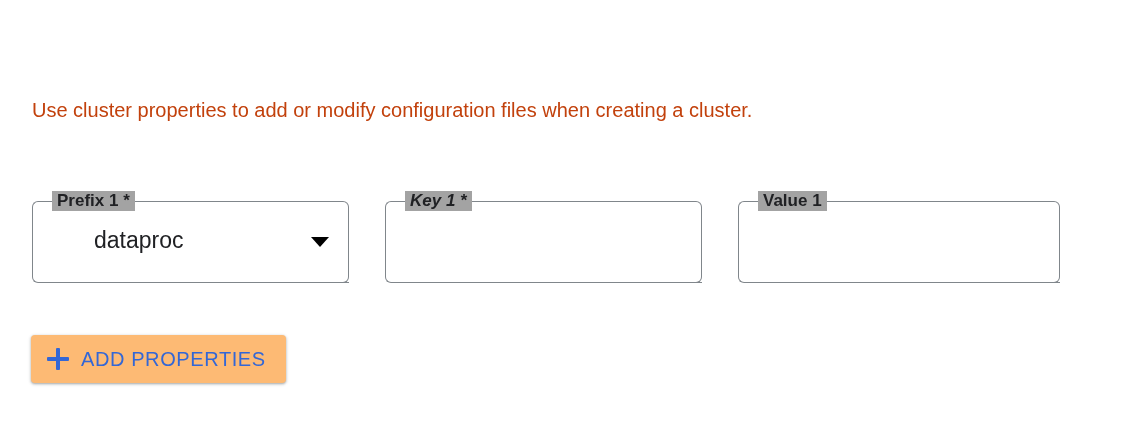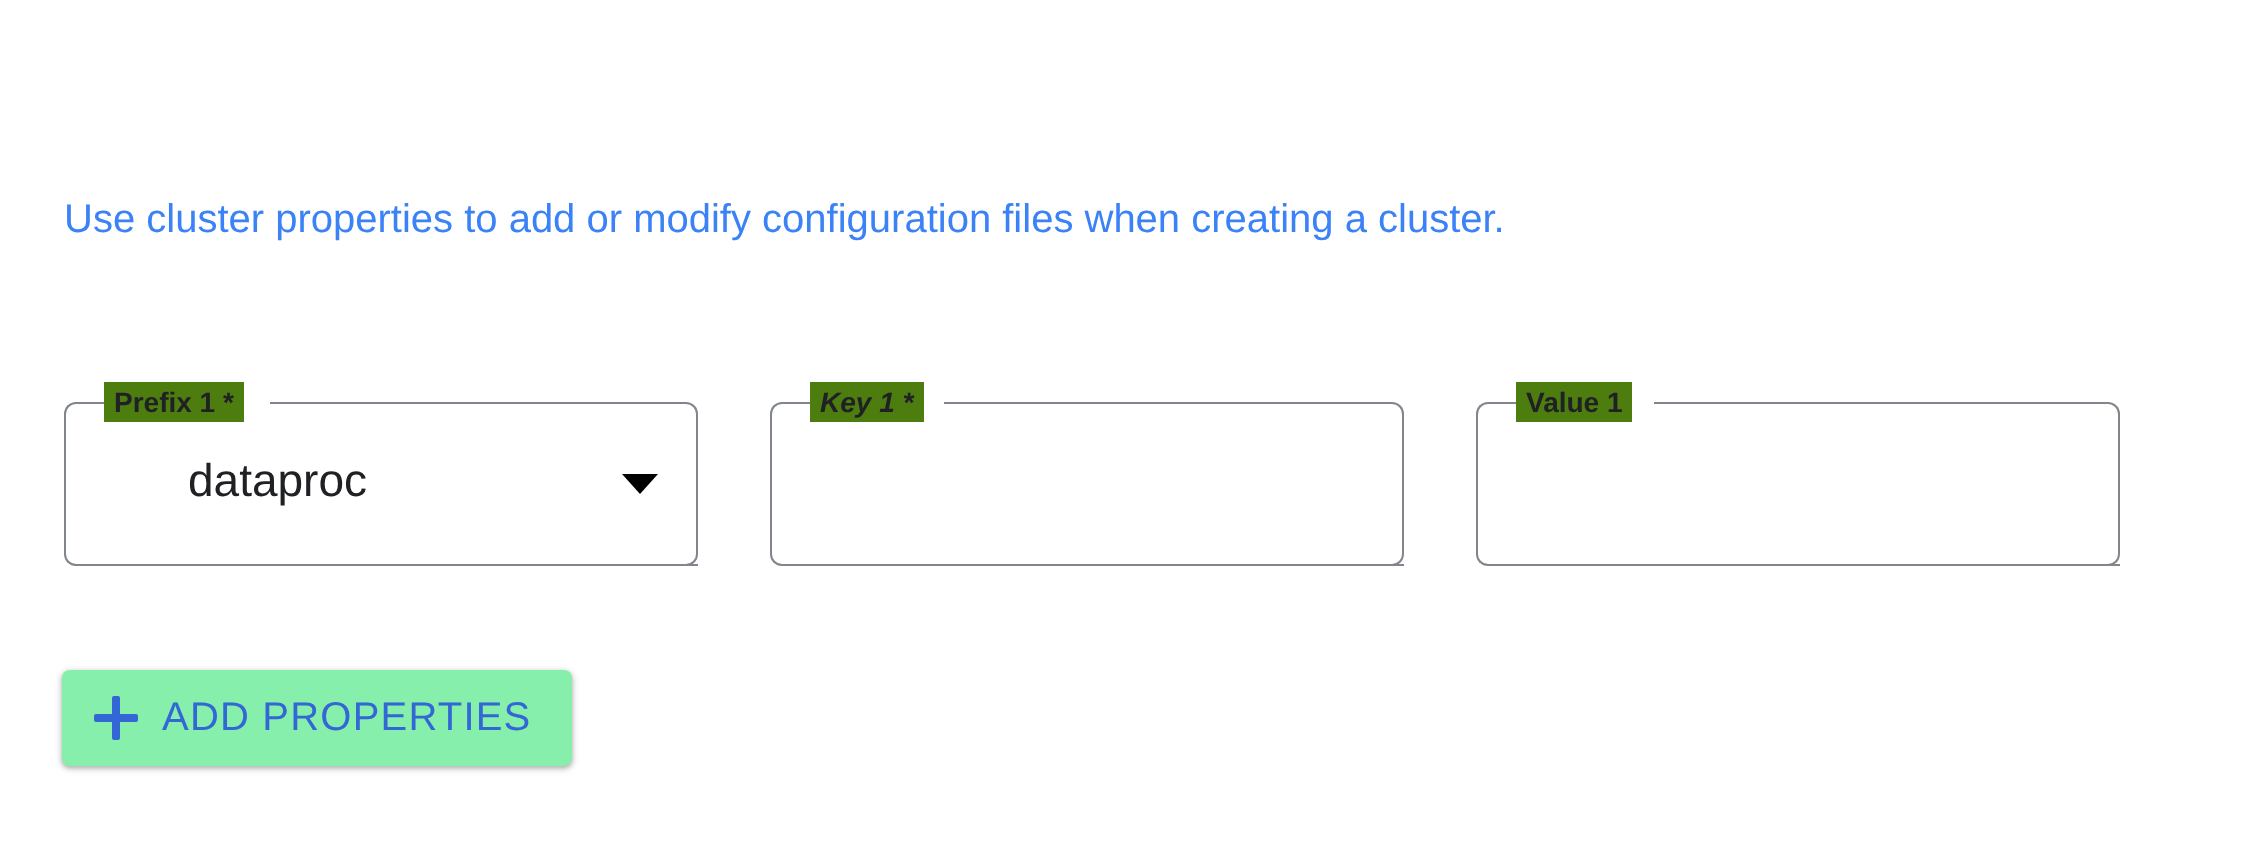--- a/index.html
+++ b/index.html
@@ -36,21 +36,21 @@
     white-space: nowrap;
   }
 
   .page-description {
     position: absolute;
     left: 32px;
     top: 96px;
     font-size: 20px;
     line-height: 28px;
     font-weight: normal;
-    color: #3b82f6;
+    color: #c2410c;
     white-space: nowrap;
   }
 
   
   .field-row {
     position: absolute;
     left: 32px;
     top: 201px;
     width: 1060px;
     height: 84px;
@@ -106,25 +106,25 @@
     left: 11px;
     right: 0;
     bottom: 0;
     height: 1px;
     background: #80868b;
   }
 
   .field-label {
     position: absolute;
     top: -10px;
-    font-size: 14px;
+    font-size: 17px;
     line-height: 20px;
     font-weight: bold;
     color: #202124;
-    background: #4d7c0f;
+    background: #a3a3a3;
     padding: 0 5px;
     white-space: nowrap;
     z-index: 3;
   }
   .field-prefix .field-label { left: 20px; }
   .field-key    .field-label { left: 20px; }
   .field-value  .field-label { left: 20px; }
 
   .field-value-text {
     position: absolute;
@@ -153,21 +153,21 @@
   
   .add-button {
     position: absolute;
     left: 31px;
     top: 335px;
     height: 48px;
     padding: 0 20px 0 16px;
     display: flex;
     align-items: center;
     gap: 12px;
-    background: #86efac;
+    background: #fdba74;
     border: none;
     border-radius: 4px;
     box-shadow: 0 1px 2px 0 rgba(60,64,67,0.30),
                 0 1px 3px 1px rgba(60,64,67,0.15);
     cursor: pointer;
     font-family: "Liberation Sans", sans-serif;
   }
   .plus-icon {
     position: relative;
     width: 22px;

